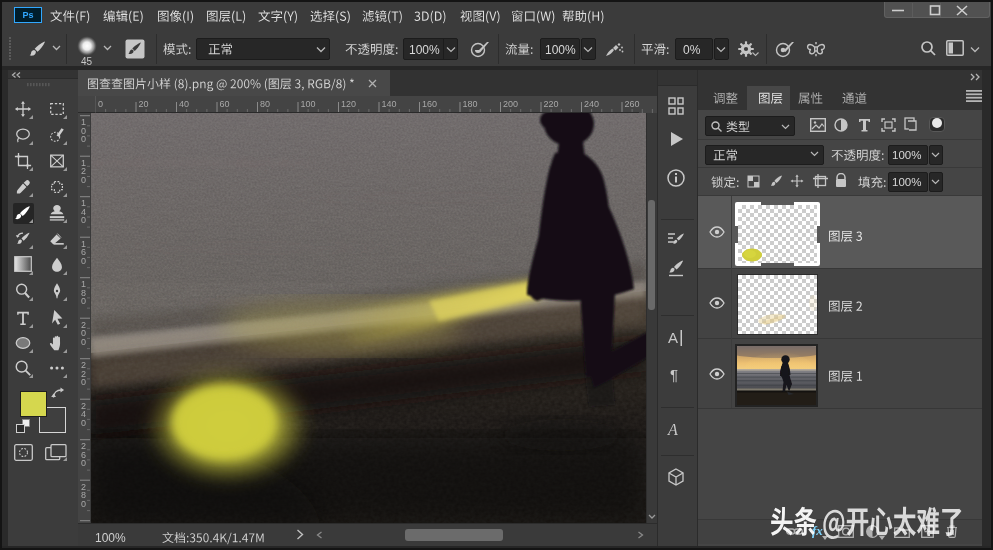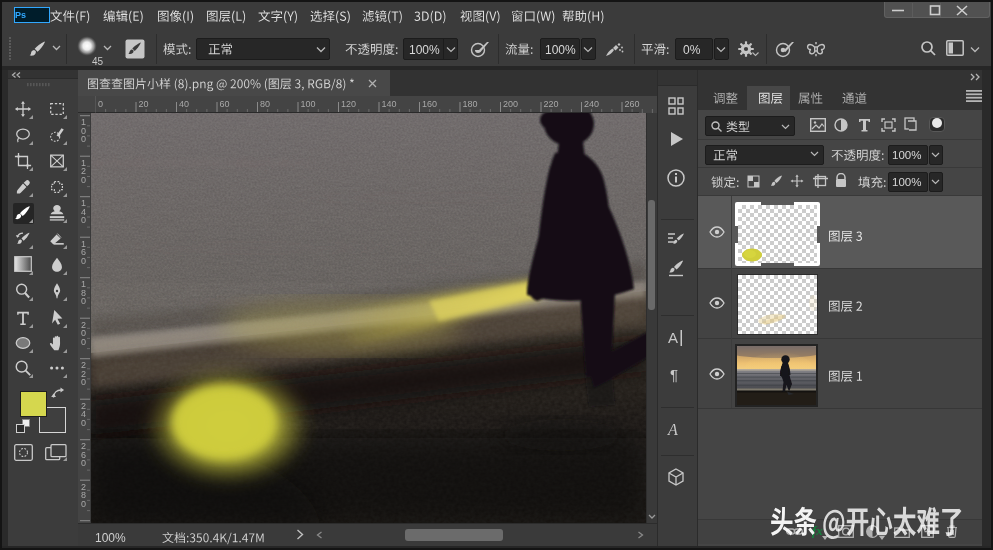--- a/index.html
+++ b/index.html
@@ -11,21 +11,21 @@
 <div style="position:absolute;left:2px;top:66px;width:989px;height:4px;background:#262626"></div>
 <div style="position:absolute;left:2px;top:70px;width:6px;height:476px;background:#2a2a2a"></div>
 <div style="position:absolute;left:8px;top:70px;width:70px;height:476px;background:#3c3c3c"></div>
 <div style="position:absolute;left:78px;top:70px;width:579px;height:26px;background:#323232"></div>
 <div style="position:absolute;left:78px;top:96px;width:579px;height:17px;background:#444444"></div>
 <div style="position:absolute;left:78px;top:523px;width:579px;height:23px;background:#3a3a3a;border-top:1px solid #2c2c2c"></div>
 <div style="position:absolute;left:657px;top:70px;width:40px;height:476px;background:#3c3c3c;border-left:1px solid #2b2b2b"></div>
 <div style="position:absolute;left:697px;top:70px;width:285px;height:476px;background:#454545;border-left:1px solid #2b2b2b"></div>
 <div style="position:absolute;left:982px;top:70px;width:9px;height:476px;background:#2a2a2a"></div>
 <div style="position:absolute;left:2px;top:546px;width:989px;height:2px;background:#262626"></div>
-<div style="position:absolute;left:14px;top:7px;width:36px;height:16px;background:#001d2b;border:1.5px solid #31a8ff;display:flex;align-items:center;">
+<div style="position:absolute;left:14px;top:7px;width:28px;height:16px;background:#001d2b;border:1.5px solid #31a8ff;display:flex;align-items:center;justify-content:center">
         <span style="font:700 9px 'Liberation Sans';color:#31a8ff">Ps</span>
       </div>
 <svg style="position:absolute;left:50.0px;top:7.2px;overflow:visible" width="42" height="19">
         <path transform="translate(0,13.8)" d="M5.3 -10.3C5.7 -9.7 6.1 -8.8 6.2 -8.3L7.2 -8.7C7.1 -9.2 6.6 -10.0 6.3 -10.6ZM0.6 -8.3V-7.4H2.6C3.3 -5.5 4.3 -3.8 5.6 -2.5C4.2 -1.4 2.5 -0.5 0.5 0.1C0.6 0.3 0.9 0.8 1.0 1.0C3.1 0.3 4.9 -0.6 6.3 -1.8C7.7 -0.6 9.4 0.4 11.4 0.9C11.6 0.7 11.9 0.2 12.1 0.1C10.1 -0.5 8.4 -1.3 7.0 -2.5C8.3 -3.8 9.2 -5.4 10.0 -7.4H11.9V-8.3ZM6.3 -3.2C5.1 -4.4 4.2 -5.8 3.6 -7.4H8.9C8.3 -5.7 7.4 -4.3 6.3 -3.2Z M16.5 -4.3V-3.4H20.1V1.0H21.0V-3.4H24.4V-4.3H21.0V-7.0H23.9V-7.9H21.0V-10.4H20.1V-7.9H18.4C18.5 -8.5 18.7 -9.1 18.8 -9.7L17.9 -9.9C17.6 -8.2 17.1 -6.6 16.4 -5.6C16.6 -5.5 17.0 -5.2 17.2 -5.1C17.5 -5.6 17.8 -6.3 18.1 -7.0H20.1V-4.3ZM15.8 -10.5C15.2 -8.6 14.1 -6.7 12.9 -5.5C13.1 -5.2 13.3 -4.8 13.4 -4.5C13.8 -5.0 14.2 -5.5 14.6 -6.0V1.0H15.5V-7.5C16.0 -8.3 16.4 -9.3 16.7 -10.2Z M28.0 2.5 28.7 2.1C27.6 0.4 27.1 -1.8 27.1 -3.9C27.1 -6.0 27.6 -8.1 28.7 -9.9L28.0 -10.2C26.8 -8.3 26.1 -6.3 26.1 -3.9C26.1 -1.4 26.8 0.6 28.0 2.5Z M30.5 0.0H31.6V-4.1H35.1V-5.1H31.6V-8.2H35.8V-9.2H30.5Z M37.4 2.5C38.5 0.6 39.2 -1.4 39.2 -3.9C39.2 -6.3 38.5 -8.3 37.4 -10.2L36.6 -9.9C37.7 -8.1 38.3 -6.0 38.3 -3.9C38.3 -1.8 37.7 0.4 36.6 2.1Z" fill="#e0e0e0"></path>
       </svg>
 <svg style="position:absolute;left:103.0px;top:7.2px;overflow:visible" width="43" height="19">
         <path transform="translate(0,13.8)" d="M0.5 -0.7 0.7 0.2C1.8 -0.2 3.1 -0.8 4.3 -1.3L4.2 -2.0C2.8 -1.5 1.4 -1.0 0.5 -0.7ZM0.8 -5.3C0.9 -5.4 1.2 -5.4 2.6 -5.6C2.1 -4.8 1.7 -4.2 1.5 -4.0C1.1 -3.5 0.8 -3.2 0.6 -3.1C0.7 -2.9 0.8 -2.5 0.9 -2.3C1.1 -2.4 1.5 -2.6 4.2 -3.2C4.2 -3.4 4.2 -3.7 4.2 -4.0L2.1 -3.5C3.0 -4.7 3.8 -6.1 4.5 -7.5L3.8 -7.9C3.6 -7.4 3.3 -6.9 3.1 -6.5L1.7 -6.3C2.4 -7.4 3.1 -8.8 3.6 -10.2L2.7 -10.5C2.2 -9.0 1.4 -7.3 1.1 -6.9C0.9 -6.5 0.7 -6.2 0.5 -6.1C0.6 -5.9 0.7 -5.5 0.8 -5.3ZM7.8 -4.4V-2.5H6.8V-4.4ZM8.4 -4.4H9.3V-2.5H8.4ZM6.0 -5.2V0.9H6.8V-1.8H7.8V0.6H8.4V-1.8H9.3V0.6H10.0V-1.8H10.9V0.1C10.9 0.2 10.9 0.2 10.8 0.2C10.7 0.2 10.5 0.2 10.2 0.2C10.3 0.4 10.4 0.7 10.4 0.9C10.8 0.9 11.1 0.9 11.4 0.8C11.6 0.7 11.6 0.4 11.6 0.1V-5.2L10.9 -5.2ZM10.0 -4.4H10.9V-2.5H10.0ZM7.6 -10.3C7.8 -10.0 8.0 -9.5 8.1 -9.2H5.2V-6.4C5.2 -4.5 5.1 -1.7 3.9 0.3C4.1 0.4 4.5 0.6 4.7 0.8C5.8 -1.2 6.0 -4.2 6.0 -6.2H11.5V-9.2H9.1C9.0 -9.6 8.7 -10.1 8.4 -10.6ZM6.0 -8.3H10.6V-7.0H6.0Z M19.4 -9.4H22.7V-8.1H19.4ZM18.5 -10.1V-7.4H23.6V-10.1ZM13.5 -4.2C13.6 -4.2 14.0 -4.3 14.4 -4.3H15.6V-2.5L13.0 -2.1L13.2 -1.2L15.6 -1.7V1.0H16.4V-1.8L17.8 -2.1L17.8 -2.9L16.4 -2.7V-4.3H17.6V-5.2H16.4V-7.1H15.6V-5.2H14.3C14.7 -6.0 15.1 -7.1 15.3 -8.1H17.6V-9.0H15.6C15.7 -9.5 15.8 -9.9 15.9 -10.3L14.9 -10.5C14.9 -10.0 14.8 -9.5 14.7 -9.0H13.1V-8.1H14.5C14.2 -7.1 13.9 -6.3 13.8 -6.0C13.6 -5.4 13.4 -5.0 13.2 -5.0C13.3 -4.8 13.5 -4.3 13.5 -4.2ZM22.7 -5.9V-4.8H19.5V-5.9ZM17.5 -1.0 17.6 -0.1 22.7 -0.5V1.0H23.6V-0.6L24.5 -0.7L24.5 -1.4L23.6 -1.4V-5.9H24.4V-6.7H17.8V-5.9H18.6V-1.0ZM22.7 -4.1V-3.0H19.5V-4.1ZM22.7 -2.3V-1.3L19.5 -1.1V-2.3Z M28.0 2.5 28.7 2.1C27.6 0.4 27.1 -1.8 27.1 -3.9C27.1 -6.0 27.6 -8.1 28.7 -9.9L28.0 -10.2C26.8 -8.3 26.1 -6.3 26.1 -3.9C26.1 -1.4 26.8 0.6 28.0 2.5Z M30.5 0.0H35.9V-1.0H31.6V-4.3H35.1V-5.3H31.6V-8.2H35.8V-9.2H30.5Z M37.8 2.5C39.0 0.6 39.7 -1.4 39.7 -3.9C39.7 -6.3 39.0 -8.3 37.8 -10.2L37.1 -9.9C38.2 -8.1 38.7 -6.0 38.7 -3.9C38.7 -1.8 38.2 0.4 37.1 2.1Z" fill="#e0e0e0"></path>
       </svg>
 <svg style="position:absolute;left:157.0px;top:7.2px;overflow:visible" width="39" height="19">
         <path transform="translate(0,13.8)" d="M4.7 -3.5C5.7 -3.3 7.0 -2.8 7.7 -2.5L8.1 -3.1C7.4 -3.5 6.1 -3.9 5.1 -4.1ZM3.4 -1.9C5.2 -1.7 7.3 -1.2 8.5 -0.8L8.9 -1.5C7.7 -1.9 5.6 -2.4 3.9 -2.5ZM1.1 -10.0V1.0H2.0V0.5H10.5V1.0H11.5V-10.0ZM2.0 -0.4V-9.1H10.5V-0.4ZM5.2 -8.8C4.5 -7.8 3.5 -6.9 2.4 -6.2C2.6 -6.1 2.9 -5.8 3.1 -5.7C3.4 -5.9 3.8 -6.2 4.2 -6.5C4.6 -6.1 5.1 -5.8 5.6 -5.4C4.5 -4.9 3.3 -4.5 2.2 -4.3C2.3 -4.2 2.5 -3.8 2.6 -3.6C3.9 -3.9 5.2 -4.3 6.4 -5.0C7.4 -4.4 8.6 -4.0 9.8 -3.7C9.9 -3.9 10.1 -4.2 10.3 -4.4C9.2 -4.6 8.1 -5.0 7.1 -5.4C8.1 -6.0 8.8 -6.7 9.4 -7.6L8.8 -7.9L8.7 -7.9H5.5C5.6 -8.1 5.8 -8.3 6.0 -8.6ZM4.7 -7.0 4.8 -7.1H8.1C7.6 -6.6 7.0 -6.2 6.3 -5.8C5.7 -6.2 5.1 -6.6 4.7 -7.0Z M18.6 -8.9H20.8C20.6 -8.5 20.4 -8.1 20.1 -7.9H17.8C18.1 -8.2 18.3 -8.5 18.6 -8.9ZM18.6 -10.5C18.1 -9.4 17.1 -8.1 15.7 -7.1C15.9 -7.0 16.2 -6.7 16.3 -6.5C16.6 -6.7 16.8 -6.9 17.0 -7.1V-5.2H18.9C18.3 -4.6 17.4 -4.1 16.1 -3.7C16.3 -3.5 16.5 -3.3 16.6 -3.1C17.8 -3.5 18.6 -3.9 19.2 -4.4C19.4 -4.2 19.6 -4.0 19.7 -3.8C18.9 -3.0 17.3 -2.2 16.1 -1.9C16.3 -1.7 16.5 -1.5 16.6 -1.3C17.7 -1.7 19.1 -2.5 20.1 -3.2C20.2 -3.0 20.3 -2.8 20.4 -2.6C19.4 -1.5 17.5 -0.6 16.0 -0.1C16.1 0.0 16.4 0.3 16.5 0.6C17.9 0.1 19.4 -0.8 20.5 -1.8C20.6 -1.0 20.5 -0.3 20.2 -0.0C20.1 0.2 19.9 0.2 19.6 0.2C19.4 0.2 19.1 0.2 18.8 0.2C18.9 0.4 19.0 0.8 19.0 1.0C19.3 1.0 19.6 1.0 19.8 1.0C20.2 1.0 20.6 0.9 20.9 0.6C21.4 0.1 21.6 -1.3 21.2 -2.6L21.8 -2.9C22.2 -1.5 23.0 -0.4 24.0 0.3C24.1 0.1 24.4 -0.3 24.6 -0.4C23.7 -1.0 22.9 -2.0 22.5 -3.2C23.0 -3.5 23.5 -3.8 23.9 -4.0L23.2 -4.6C22.6 -4.2 21.7 -3.7 20.9 -3.2C20.7 -3.8 20.3 -4.4 19.7 -4.8L20.0 -5.2H23.7V-7.9H21.1C21.4 -8.3 21.8 -8.8 22.1 -9.3L21.5 -9.7L21.3 -9.6H19.1L19.5 -10.3ZM17.8 -7.1H20.0C20.0 -6.8 19.9 -6.3 19.5 -5.9H17.8ZM20.8 -7.1H22.9V-5.9H20.5C20.7 -6.3 20.8 -6.8 20.8 -7.1ZM15.8 -10.5C15.1 -8.6 14.0 -6.7 12.9 -5.5C13.0 -5.2 13.3 -4.8 13.4 -4.5C13.8 -4.9 14.1 -5.4 14.5 -5.9V1.0H15.4V-7.4C15.9 -8.2 16.3 -9.2 16.7 -10.2Z M28.0 2.5 28.7 2.1C27.6 0.4 27.1 -1.8 27.1 -3.9C27.1 -6.0 27.6 -8.1 28.7 -9.9L28.0 -10.2C26.8 -8.3 26.1 -6.3 26.1 -3.9C26.1 -1.4 26.8 0.6 28.0 2.5Z M30.5 0.0H31.6V-9.2H30.5Z M34.1 2.5C35.3 0.6 36.0 -1.4 36.0 -3.9C36.0 -6.3 35.3 -8.3 34.1 -10.2L33.4 -9.9C34.5 -8.1 35.0 -6.0 35.0 -3.9C35.0 -1.8 34.5 0.4 33.4 2.1Z" fill="#e0e0e0"></path>
@@ -86,21 +86,21 @@
         <defs>
           <radialGradient id="sb">
             <stop offset="0%" stop-color="#ffffff"></stop>
             <stop offset="40%" stop-color="#ececec"></stop>
             <stop offset="72%" stop-color="#9c9c9c" stop-opacity="0.85"></stop>
             <stop offset="100%" stop-color="#5a5a5a" stop-opacity="0"></stop>
           </radialGradient>
         </defs>
         <circle cx="11" cy="11" r="10" fill="url(#sb)"></circle>
       </svg>
-<div style="position:absolute;left:92px;top:56.0px;font:400 10px 'Liberation Sans',sans-serif;color:#c8c8c8;letter-spacing:0;white-space:nowrap;opacity:.999">45</div>
+<div style="position:absolute;left:81.0px;top:56.0px;font:400 10px 'Liberation Sans',sans-serif;color:#c8c8c8;letter-spacing:0;white-space:nowrap;opacity:.999">45</div>
 <svg style="position:absolute;left:103.0px;top:45.0px" width="9" height="6" viewBox="0 0 9 6">
         <path d="M1 1l3.5 3.5L8 1" stroke="#b8b8b8" stroke-width="1.3" fill="none"></path>
       </svg>
 <svg style="position:absolute;left:125px;top:39px" width="20" height="20">
         <rect x="0.5" y="0.5" width="19" height="19" rx="2" fill="#c6c6c6"></rect>
         <path d="M15.5 3.5c-3 1.3-6.3 3.8-8.2 6.1l2.4 2.4c2.3-1.9 4.8-5.2 6.1-8.2z" fill="#3a3a3a"></path>
         <path d="M7 10.5c-1.5.2-2.3 1.3-2.5 2.6-.1.8-.5 1.3-1.1 1.6 1.3.7 3.2.5 4.3-.6.8-.8 1-2 .7-2.9z" fill="#3a3a3a"></path>
       </svg>
 <div style="position:absolute;left:156px;top:34px;width:1px;height:30px;background:#2d2d2d"></div>
 <svg style="position:absolute;left:163.0px;top:40.2px;overflow:visible" width="30" height="19">
@@ -1291,21 +1291,21 @@
         <path transform="translate(0,13.8)" d="M4.7 -3.5C5.7 -3.3 7.0 -2.8 7.7 -2.5L8.1 -3.1C7.4 -3.5 6.1 -3.9 5.1 -4.1ZM3.4 -1.9C5.2 -1.7 7.3 -1.2 8.5 -0.8L8.9 -1.5C7.7 -1.9 5.6 -2.4 3.9 -2.5ZM1.1 -10.0V1.0H2.0V0.5H10.5V1.0H11.5V-10.0ZM2.0 -0.4V-9.1H10.5V-0.4ZM5.2 -8.8C4.5 -7.8 3.5 -6.9 2.4 -6.2C2.6 -6.1 2.9 -5.8 3.1 -5.7C3.4 -5.9 3.8 -6.2 4.2 -6.5C4.6 -6.1 5.1 -5.8 5.6 -5.4C4.5 -4.9 3.3 -4.5 2.2 -4.3C2.3 -4.2 2.5 -3.8 2.6 -3.6C3.9 -3.9 5.2 -4.3 6.4 -5.0C7.4 -4.4 8.6 -4.0 9.8 -3.7C9.9 -3.9 10.1 -4.2 10.3 -4.4C9.2 -4.6 8.1 -5.0 7.1 -5.4C8.1 -6.0 8.8 -6.7 9.4 -7.6L8.8 -7.9L8.7 -7.9H5.5C5.6 -8.1 5.8 -8.3 6.0 -8.6ZM4.7 -7.0 4.8 -7.1H8.1C7.6 -6.6 7.0 -6.2 6.3 -5.8C5.7 -6.2 5.1 -6.6 4.7 -7.0Z M16.3 -5.7V-4.9H23.4V-5.7ZM15.1 -9.1H22.6V-7.6H15.1ZM14.2 -9.9V-6.2C14.2 -4.2 14.1 -1.5 12.9 0.5C13.1 0.6 13.5 0.8 13.7 1.0C14.9 -1.1 15.1 -4.1 15.1 -6.2V-6.8H23.6V-9.9ZM16.1 0.8C16.5 0.7 17.1 0.6 22.5 0.2C22.7 0.6 22.9 0.9 23.0 1.1L23.9 0.7C23.5 -0.1 22.6 -1.4 21.9 -2.4L21.1 -2.0C21.4 -1.6 21.8 -1.0 22.1 -0.5L17.2 -0.2C17.9 -0.9 18.6 -1.8 19.2 -2.7H24.3V-3.6H15.5V-2.7H18.0C17.4 -1.8 16.7 -0.9 16.5 -0.7C16.2 -0.3 16.0 -0.1 15.8 -0.1C15.9 0.2 16.0 0.6 16.1 0.8Z M28.9 0.0H33.9V-1.0H32.1V-9.2H31.2C30.7 -8.9 30.1 -8.7 29.3 -8.5V-7.8H31.0V-1.0H28.9Z" fill="#dedede"></path>
       </svg>
 <div style="position:absolute;left:698px;top:408px;width:284px;height:1px;background:#373737"></div>
 <div style="position:absolute;left:698px;top:519px;width:284px;height:25px;background:#414141;border-top:1px solid #383838"></div>
 <svg style="position:absolute;left:786.0px;top:526.0px" width="17" height="11" viewBox="0 0 17 11">
         <g fill="none" stroke="#b2b2b2" stroke-width="1.3">
           <rect x="0.7" y="3" width="8" height="5" rx="2.5"></rect>
           <rect x="8.3" y="3" width="8" height="5" rx="2.5"></rect>
         </g>
       </svg>
-<div style="position:absolute;left:812px;top:523px;font:italic 700 13px 'Liberation Serif';color:#15803d;opacity:.999">fx</div>
+<div style="position:absolute;left:812px;top:523px;font:italic 700 13px 'Liberation Serif';color:#7dd3fc;opacity:.999">fx</div>
 <svg style="position:absolute;left:822.0px;top:536.0px" width="6" height="4" viewBox="0 0 6 4">
         <path d="M0 0h6L3 4z" fill="#b2b2b2"></path>
       </svg>
 <svg style="position:absolute;left:838.0px;top:525.0px" width="16" height="13" viewBox="0 0 16 13">
         <rect x="0.7" y="0.7" width="14.6" height="11.6" fill="none" stroke="#b2b2b2" stroke-width="1.3"></rect>
         <circle cx="8" cy="6.5" r="3.4" fill="none" stroke="#b2b2b2" stroke-width="1.3"></circle>
       </svg>
 <svg style="position:absolute;left:866.0px;top:525.0px" width="13" height="13" viewBox="0 0 13 13">
         <circle cx="6.5" cy="6.5" r="5.8" fill="none" stroke="#b2b2b2" stroke-width="1.3"></circle>
         <path d="M6.5 0.7a5.8 5.8 0 0 0 0 11.6z" fill="#b2b2b2"></path>

